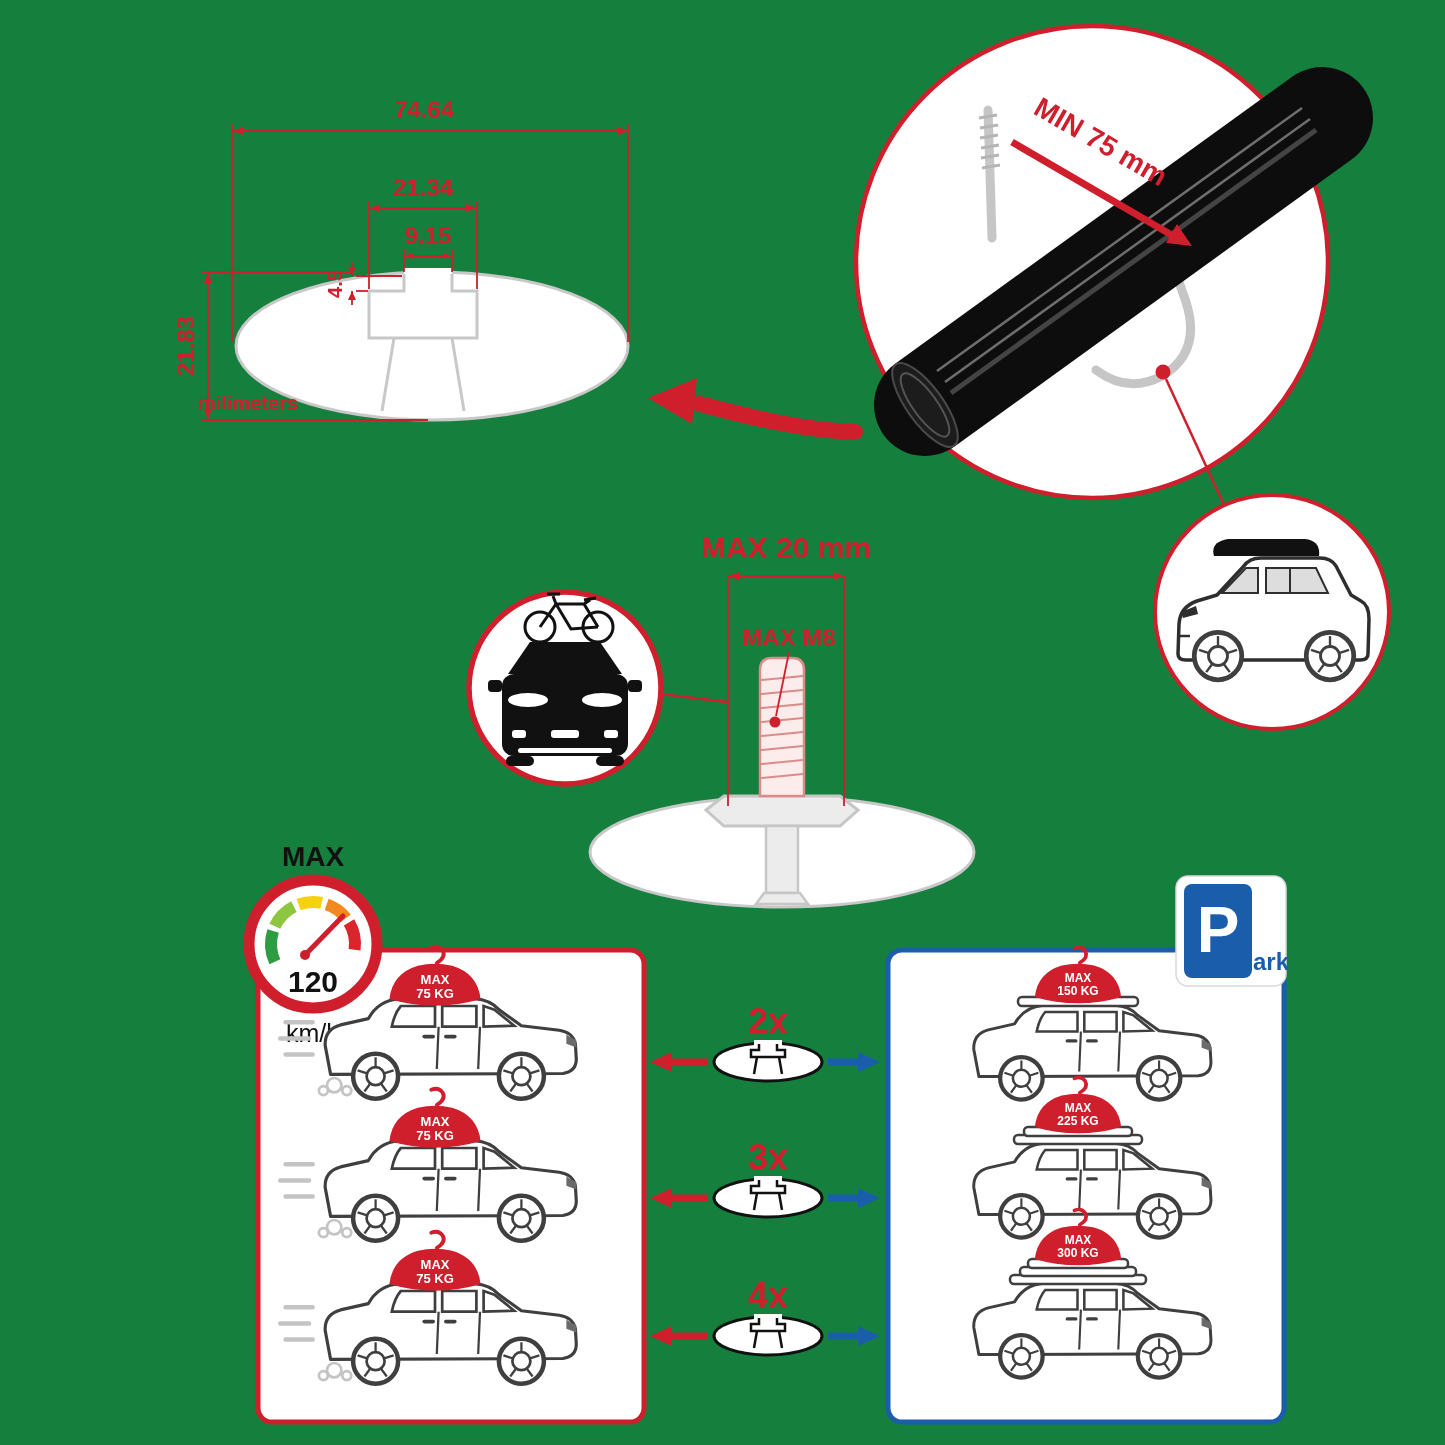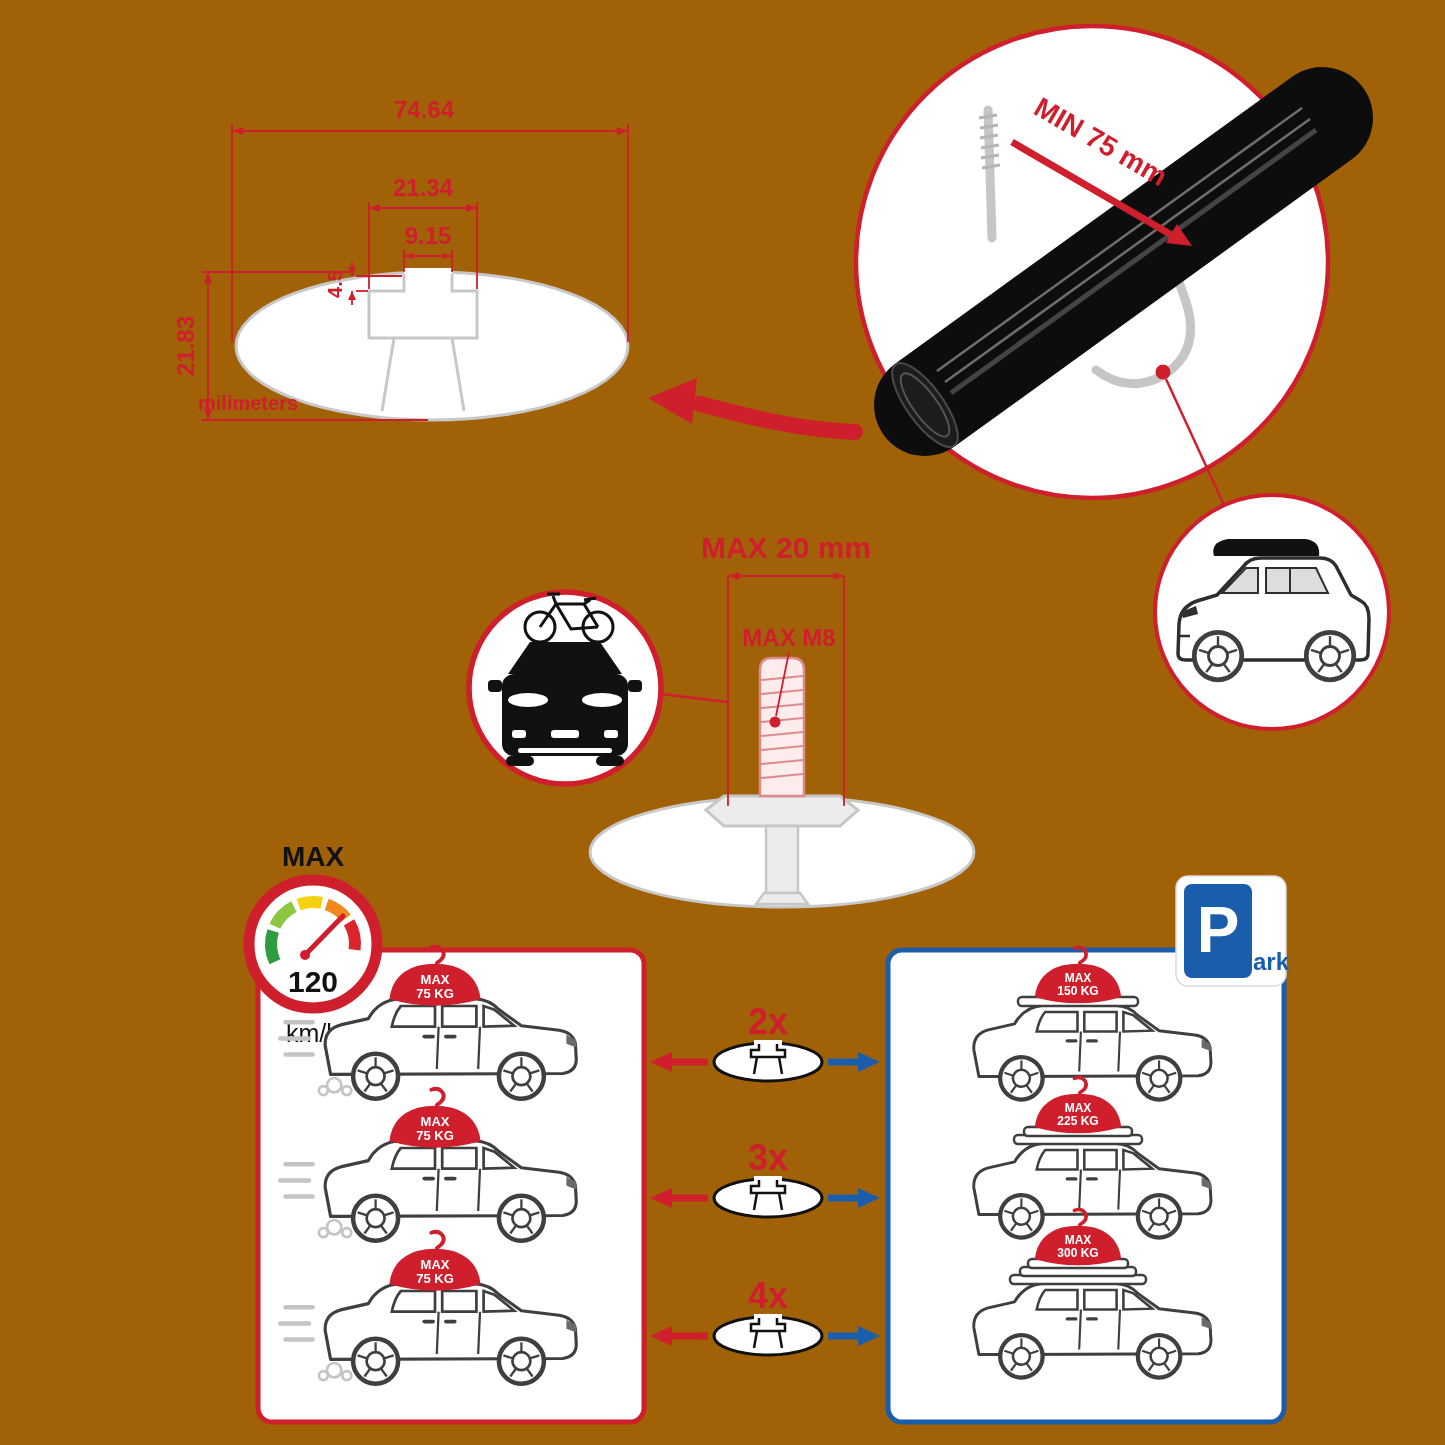--- a/index.html
+++ b/index.html
@@ -1,16 +1,16 @@
 <!DOCTYPE html>
 <html><head>
 <meta charset="utf-8">
 <style>
   html,body{margin:0;padding:0;background:#fff;}
-  .canvas{position:relative;width:1445px;height:1445px;background:#a16207;overflow:hidden;
+  .canvas{position:relative;width:1445px;height:1445px;background:#15803d;overflow:hidden;
           font-family:"Liberation Sans","DejaVu Sans",sans-serif;}
   svg{position:absolute;left:0;top:0;font-family:"Liberation Sans","DejaVu Sans",sans-serif;}
   .dim{stroke:#cf1f2d;stroke-width:1.8;fill:none;}
   .dimf{fill:#cf1f2d;}
   text.red{fill:#cf1f2d;font-weight:bold;}
   .gray{stroke:#c8c8c8;stroke-width:3;fill:#fff;}
   .grayl{stroke:#c8c8c8;stroke-width:3;fill:none;}
   .ubolt{stroke:#c6c6c6;stroke-width:9;fill:none;stroke-linecap:round;}
   .carline{stroke:#3f3f3f;stroke-width:3.5;fill:#fff;stroke-linejoin:round;stroke-linecap:round;}
 </style>

